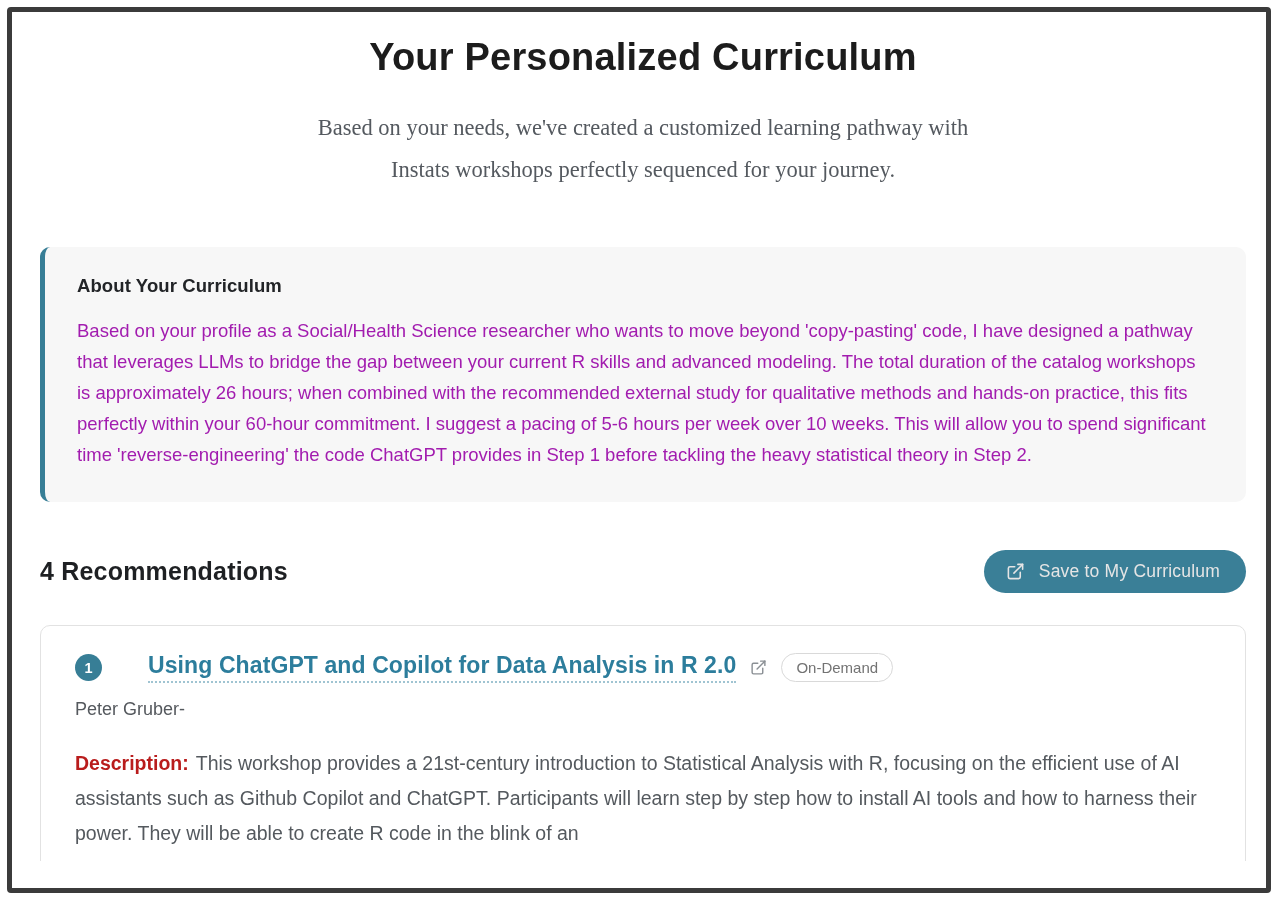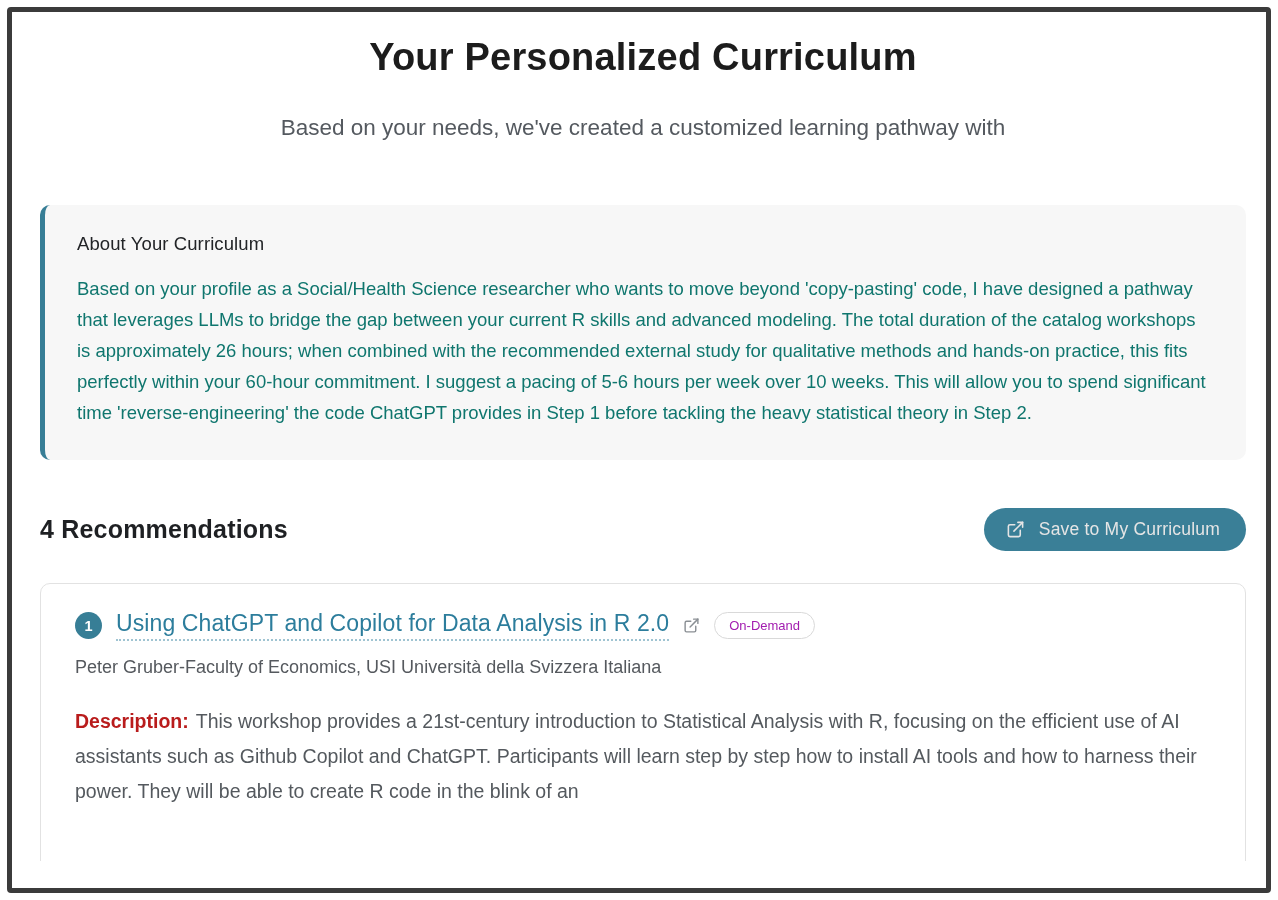--- a/index.html
+++ b/index.html
@@ -31,39 +31,39 @@
     letter-spacing: 0.2px;
   }
   .subtitle {
     margin-top: 28px;
     text-align: center;
     font-size: 22.5px;
     line-height: 42px;
     color: #54595f;
     font-weight: 400;
   }
-  .subtitle .line { display: block; }
+  .subtitle .line { display: block; font-family: Liberation Serif, serif; }
   .about-box {
     margin-top: 56px;
     background: #f7f7f7;
     border-left: 5px solid #377e96;
     border-radius: 10px;
     padding: 28px 30px 32px 32px;
   }
   .about-box h3 {
     font-size: 18.5px;
-    font-weight: 400;
+    font-weight: 700;
     color: #222427;
     margin-bottom: 18px;
     letter-spacing: 0.1px;
   }
   .about-box p {
     font-size: 18.5px;
     line-height: 31px;
-    color: #0f766e;
+    color: #a21caf;
     max-width: 1135px;
   }
   .rec-header {
     margin-top: 48px;
     display: flex;
     align-items: center;
     justify-content: space-between;
     gap: 8px;
   }
   .rec-header h2 {
@@ -109,36 +109,37 @@
     color: #ffffff;
     font-size: 14.5px;
     font-weight: 600;
     display: inline-flex;
     align-items: center;
     justify-content: center;
   }
   .card-link {
     color: #2c7d9c;
     font-size: 23px;
-    font-weight: 400;
+    font-weight: 700;
     text-decoration: none;
     border-bottom: 2px dotted rgba(44, 125, 156, 0.45);
     padding-bottom: 2px;
     letter-spacing: 0.1px;
     cursor: pointer;
+    margin-left: 32px;
   }
   .ext-icon-gray { color: #8a8f94; display: inline-flex; }
   .od-badge {
     display: inline-flex;
     align-items: center;
     border: 1px solid #d9d9d9;
     border-radius: 15px;
     padding: 5px 14px;
-    font-size: 13px;
-    color: #a21caf;
+    font-size: 15px;
+    color: #737373;
     background: #ffffff;
     white-space: nowrap;
   }
   .author-row {
     margin-top: 16px;
     display: flex;
     align-items: center;
     font-size: 18px;
     color: #55595e;
   }
@@ -158,20 +159,21 @@
 </head>
 <body>
 
 <div class="frame">
   <div class="content">
 
     <h1 class="page-title">Your Personalized Curriculum</h1>
 
     <p class="subtitle">
       <span class="line">Based on your needs, we've created a customized learning pathway with</span>
+      <span class="line">Instats workshops perfectly sequenced for your journey.</span>
     </p>
 
     <section class="about-box">
       <h3>About Your Curriculum</h3>
       <p>Based on your profile as a Social/Health Science researcher who wants to move beyond 'copy-pasting' code, I have designed a pathway that leverages LLMs to bridge the gap between your current R skills and advanced modeling. The total duration of the catalog workshops is approximately 26 hours; when combined with the recommended external study for qualitative methods and hands-on practice, this fits perfectly within your 60-hour commitment. I suggest a pacing of 5-6 hours per week over 10 weeks. This will allow you to spend significant time 'reverse-engineering' the code ChatGPT provides in Step 1 before tackling the heavy statistical theory in Step 2.</p>
     </section>
 
     <div class="rec-header">
       <h2>4 Recommendations</h2>
       <button class="save-btn">
@@ -196,21 +198,20 @@
             <polyline points="15 3 21 3 21 9"></polyline>
             <line x1="10" y1="14" x2="21" y2="3"></line>
           </svg>
         </span>
         <span class="od-badge">On-Demand</span>
       </div>
 
       <div class="author-row">
         <span>Peter Gruber</span>
         <span>-</span>
-        <span>Faculty of Economics, USI Università della Svizzera Italiana</span>
       </div>
 
       <p class="desc">
         <strong>Description:</strong><span>This workshop provides a 21st-century introduction to Statistical Analysis with R, focusing on the efficient use of AI assistants such as Github Copilot and ChatGPT. Participants will learn step by step how to install AI tools and how to harness their power. They will be able to create R code in the blink of an</span>
       </p>
     </article>
 
   </div>
 </div>
 

